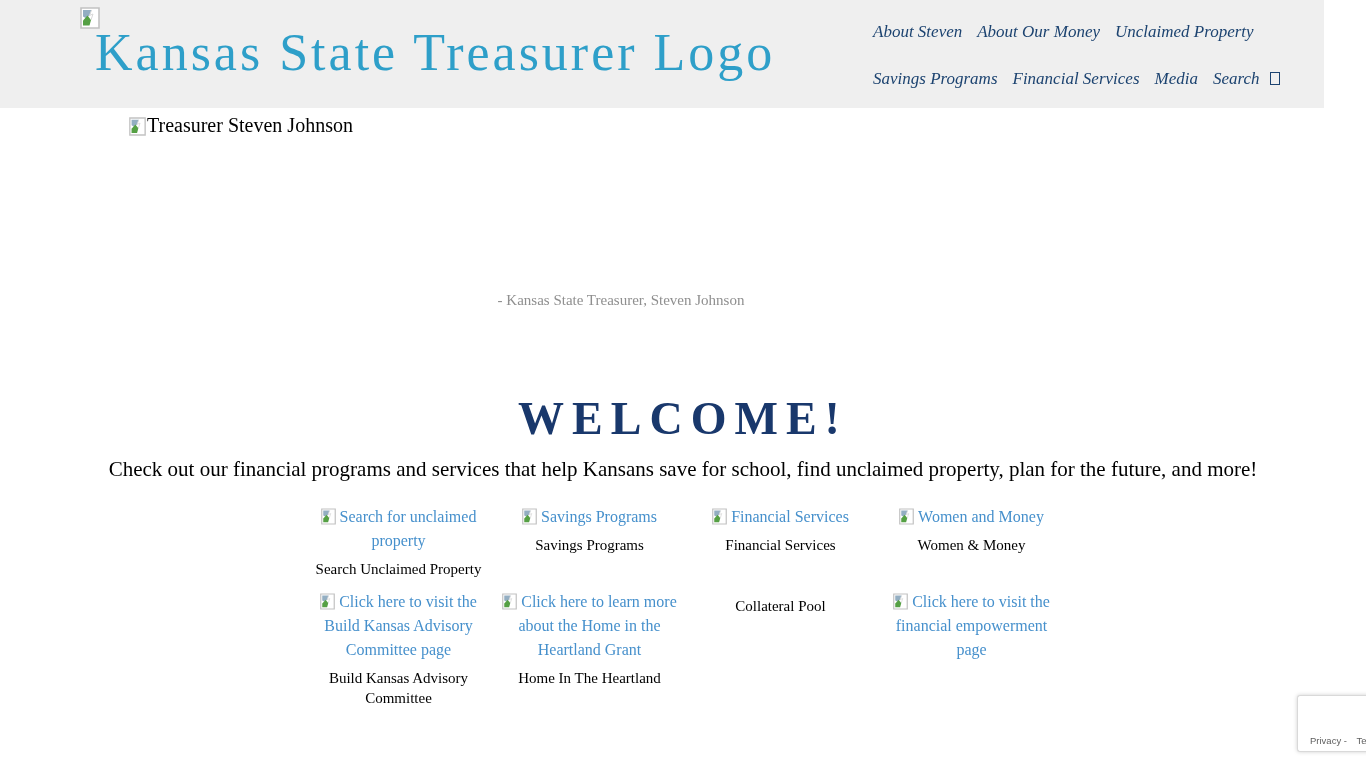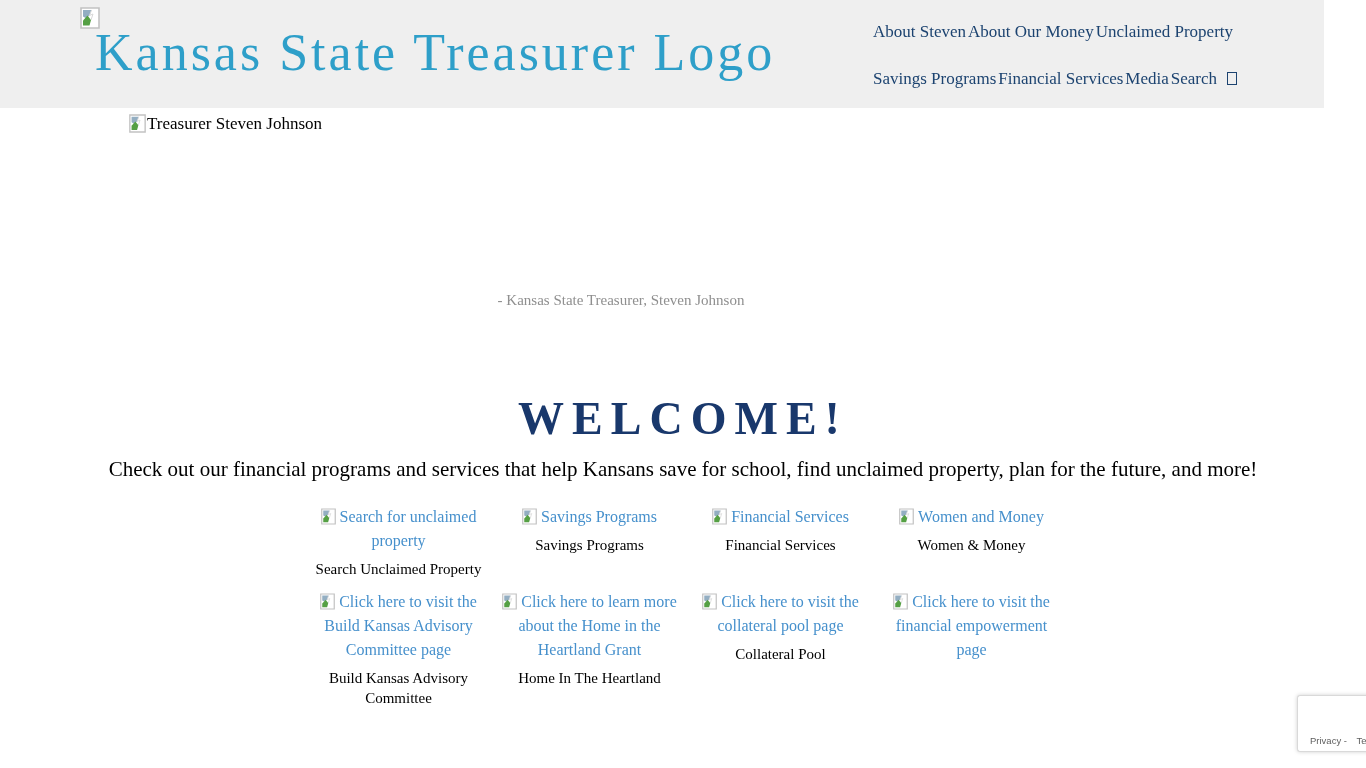--- a/index.html
+++ b/index.html
@@ -15,31 +15,31 @@
     background:#efefef;
   }
   .logo { display:block; text-decoration:none; cursor:pointer; }
   .logo .bimg { position:absolute; left:80px; top:7px; width:20px; height:22px; }
   .logo-alt {
     position:absolute; left:95px; top:24px; width:760px;
     font-size:52px; line-height:58px; letter-spacing:3px;
     color:#2e9fc9; white-space:nowrap;
   }
   .main-nav { position:absolute; left:873px; top:0; font-size:17px; }
-  .nav-row { position:absolute; left:0; display:flex; column-gap:2px; white-space:nowrap; }
+  .nav-row { position:absolute; left:0; display:flex; column-gap:15px; white-space:nowrap;font-style:italic; }
   .nav-row-1 { top:22px; }
   .nav-row-2 { top:69px; }
   .main-nav a { color:#1c4370; text-decoration:none; cursor:pointer; }
   .search-tofu {
     display:inline-block; width:10px; height:13px;
     border:1.5px solid #1c4370; margin-left:10px; vertical-align:-1px;
   }
 
   
-  .hero-img { position:absolute; left:129px; top:114px; font-size:17px; color:#000; }
+  .hero-img { position:absolute; left:129px; top:114px; font-size:20px; color:#000; }
   .hero-img .bimg { width:17px; height:19px; vertical-align:-4px; margin-right:1px; }
   .hero-caption {
     position:absolute; left:128px; top:292px; width:986px;
     text-align:center; font-size:15px; color:#8f8f8f;
   }
 
   
   .welcome-heading {
     position:absolute; left:0; top:392px; width:1366px; text-align:center;
     font-size:46px; font-weight:bold; letter-spacing:8px; color:#19386c;
@@ -162,23 +162,20 @@
       </div>
 
       <div class="tile">
         <a class="tile-link"><svg class="bimg">
               <use href="#bimg-sym"></use>
             </svg><span>Click here to learn more about the Home in the Heartland Grant</span></a>
         <div class="tile-caption">Home In The Heartland</div>
       </div>
 
       <div class="tile">
-        <a class="tile-link"><svg class="bimg">
-              <use href="#bimg-sym"></use>
-            </svg><span>Click here to visit the collateral pool page</span></a>
         <div class="tile-caption">Collateral Pool</div>
       </div>
 
       <div class="tile">
         <a class="tile-link"><svg class="bimg">
               <use href="#bimg-sym"></use>
             </svg><span>Click here to visit the financial empowerment page</span></a>
       </div>
 
     </div>

